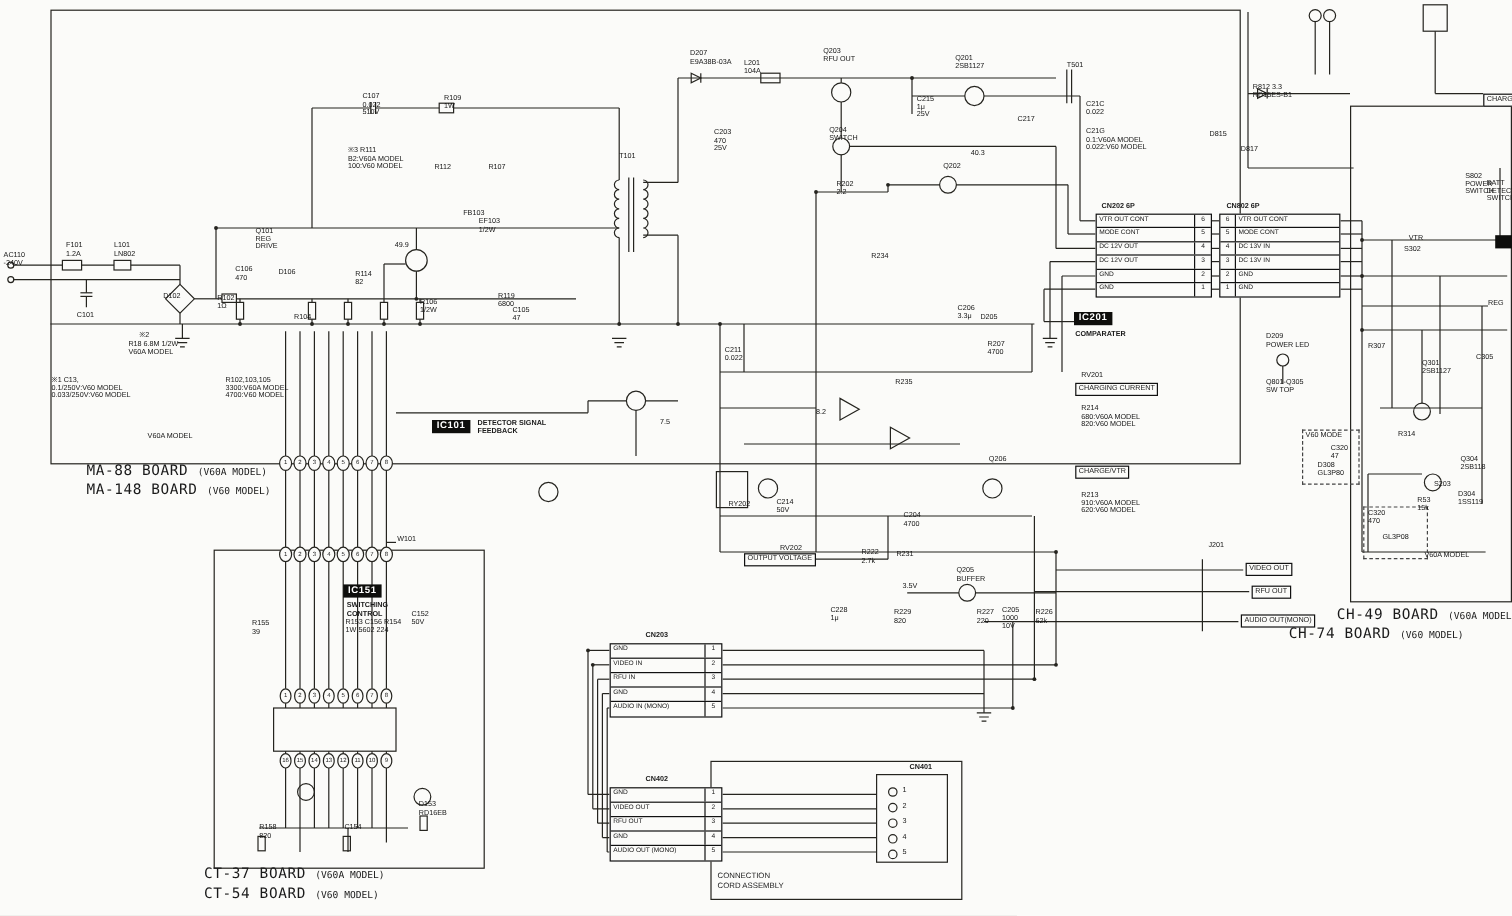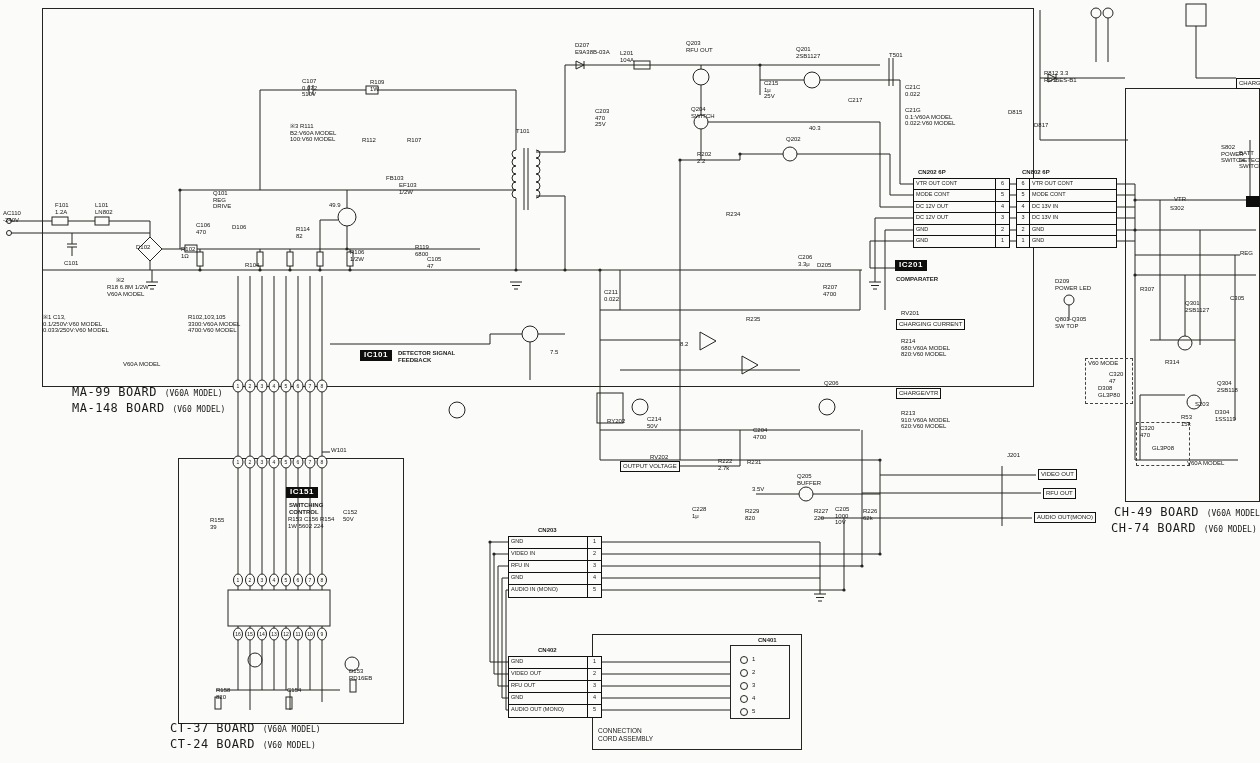--- a/index.html
+++ b/index.html
@@ -546,26 +546,26 @@
   <span class="pnum" style="left:317px;top:575px">8</span>
   <span class="pnum" style="left:233px;top:629px">16</span>
   <span class="pnum" style="left:245px;top:629px">15</span>
   <span class="pnum" style="left:257px;top:629px">14</span>
   <span class="pnum" style="left:269px;top:629px">13</span>
   <span class="pnum" style="left:281px;top:629px">12</span>
   <span class="pnum" style="left:293px;top:629px">11</span>
   <span class="pnum" style="left:305px;top:629px">10</span>
   <span class="pnum" style="left:317px;top:629px">9</span>
 
-  <div class="boardlbl" style="left:72px;top:385px"><span>MA-99 BOARD</span> <span class="model">(V60A MODEL)</span></div>
+  <div class="boardlbl" style="left:72px;top:385px"><span>MA-88 BOARD</span> <span class="model">(V60A MODEL)</span></div>
   <div class="boardlbl" style="left:72px;top:401px"><span>MA-148 BOARD</span> <span class="model">(V60 MODEL)</span></div>
   <div class="boardlbl" style="left:170px;top:721px"><span>CT-37 BOARD</span> <span class="model">(V60A MODEL)</span></div>
-  <div class="boardlbl" style="left:170px;top:737px"><span>CT-24 BOARD</span> <span class="model">(V60 MODEL)</span></div>
+  <div class="boardlbl" style="left:170px;top:737px"><span>CT-54 BOARD</span> <span class="model">(V60 MODEL)</span></div>
   <div class="boardlbl" style="left:1114px;top:505px"><span>CH-49 BOARD</span> <span class="model">(V60A MODEL)</span></div>
-  <div class="boardlbl" style="left:1111px;top:521px"><span>CH-74 BOARD</span> <span class="model">(V60 MODEL)</span></div>
+  <div class="boardlbl" style="left:1074px;top:521px"><span>CH-74 BOARD</span> <span class="model">(V60 MODEL)</span></div>
 
   <div class="asm" style="left:598px;top:727px">CONNECTION
 CORD ASSEMBLY</div>
 
   <span class="lbl" style="left:3px;top:210px">AC110
 -240V</span>
   <span class="lbl" style="left:55px;top:202px">F101
 1.2A</span>
   <span class="lbl" style="left:95px;top:202px">L101
 LN802</span>

